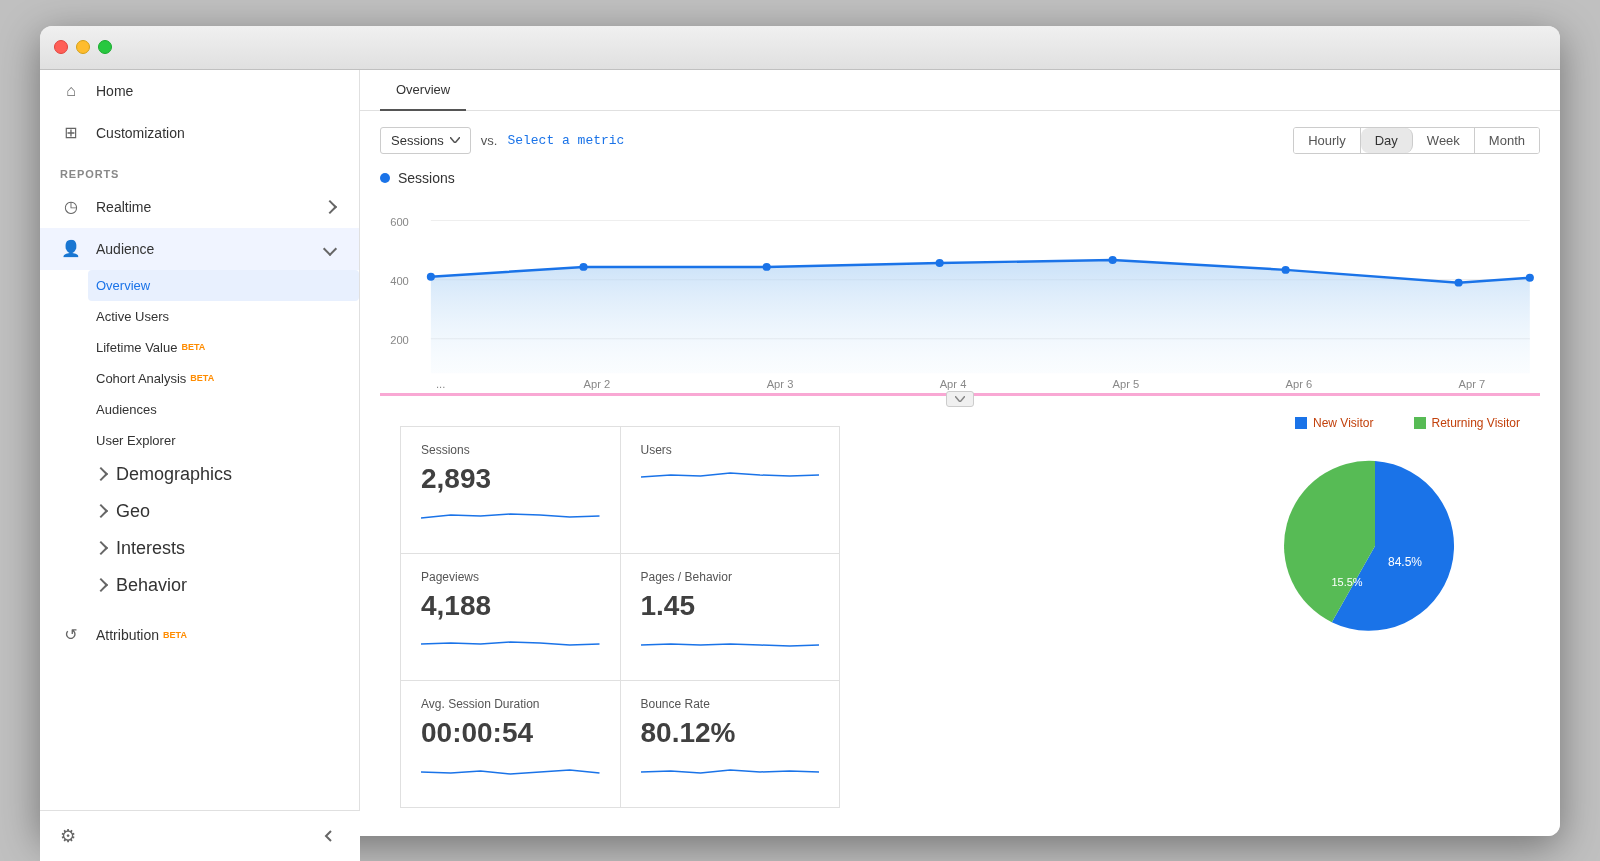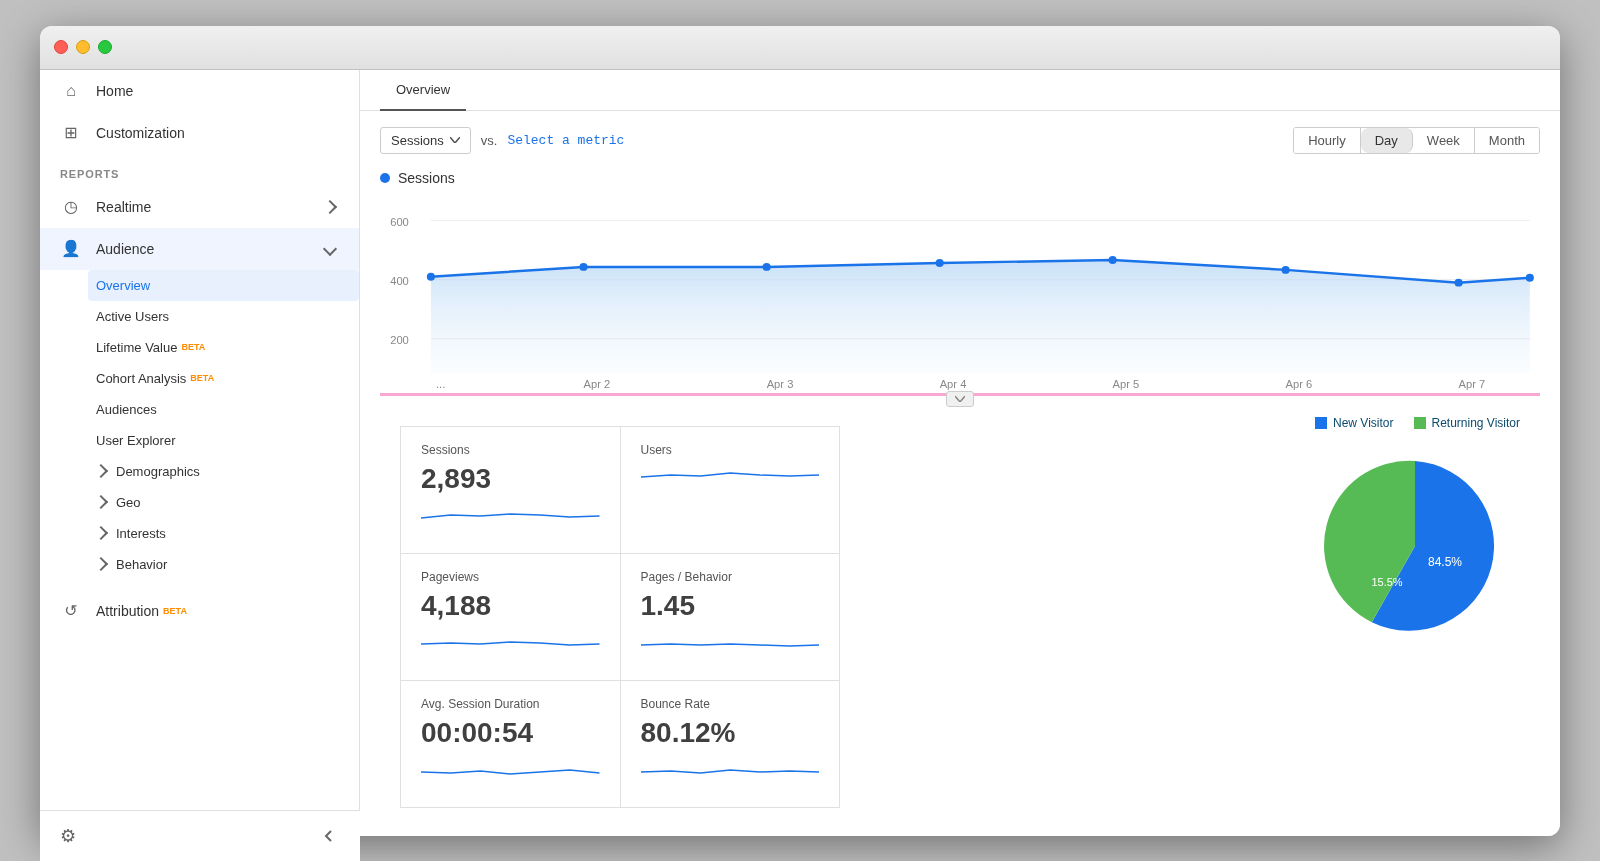--- a/index.html
+++ b/index.html
@@ -101,21 +101,21 @@
       color: #ff8c00;
       font-weight: 700;
       margin-left: 4px;
       vertical-align: super;
     }
 
     .sidebar-expandable {
       display: flex;
       align-items: center;
       gap: 6px;
-      font-size: 13px;
+      font-size: 18px;
       color: #333;
       padding: 8px 20px 8px 0;
       cursor: pointer;
     }
 
     .chevron-right {
       width: 10px;
       height: 10px;
       border-right: 2px solid #666;
       border-bottom: 2px solid #666;
@@ -320,21 +320,22 @@
       display: flex;
       gap: 20px;
       margin-bottom: 16px;
     }
 
     .legend-item {
       display: flex;
       align-items: center;
       gap: 6px;
       font-size: 12px;
-      color: #0c4a6e;
+      color: #c2410c;
+      margin-left: 20px;
     }
 
     .pie-container {
       width: 200px;
       height: 200px;
     }
 
     .gear-icon {
       font-size: 18px;
       color: #666;

